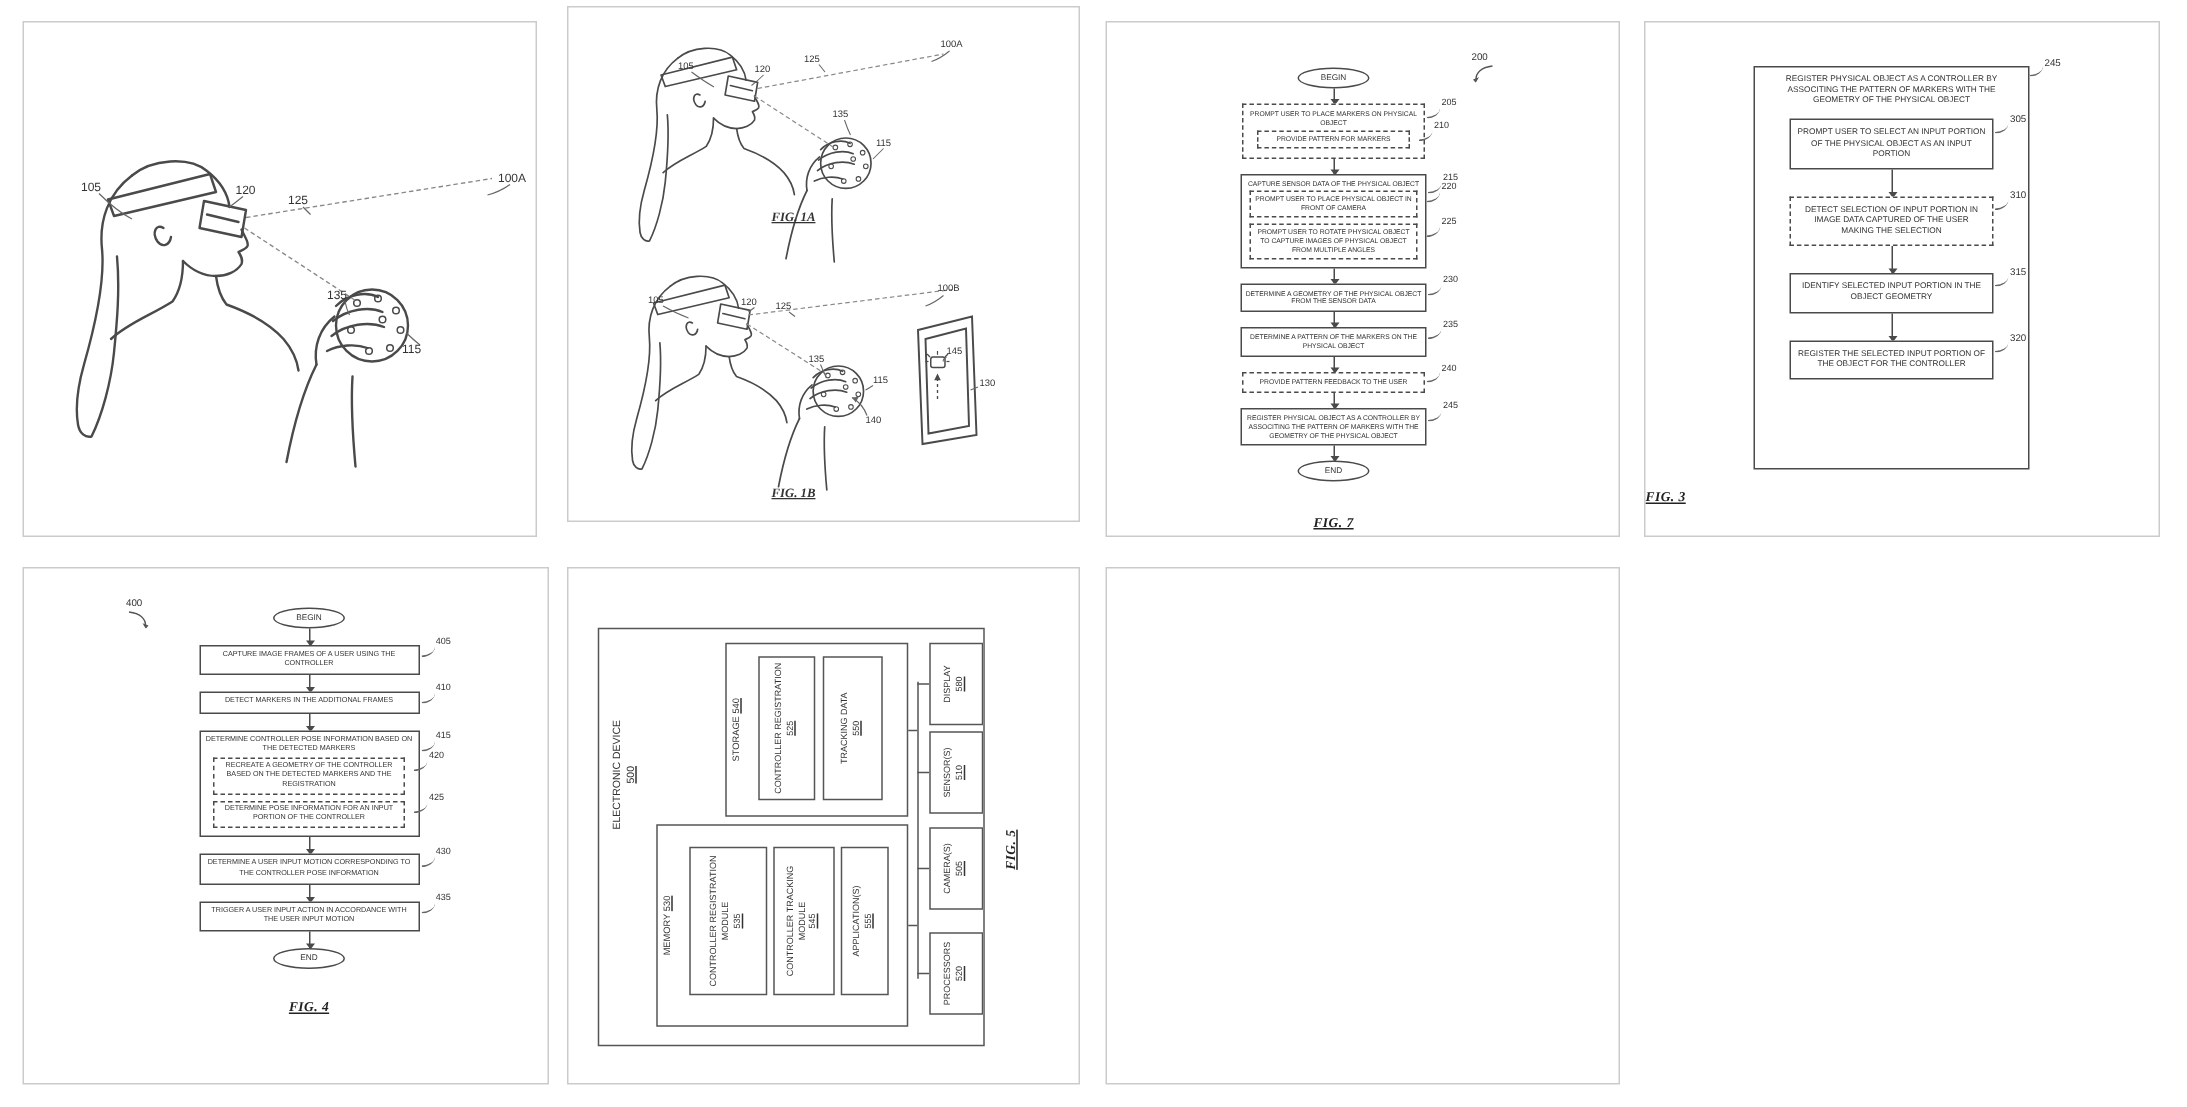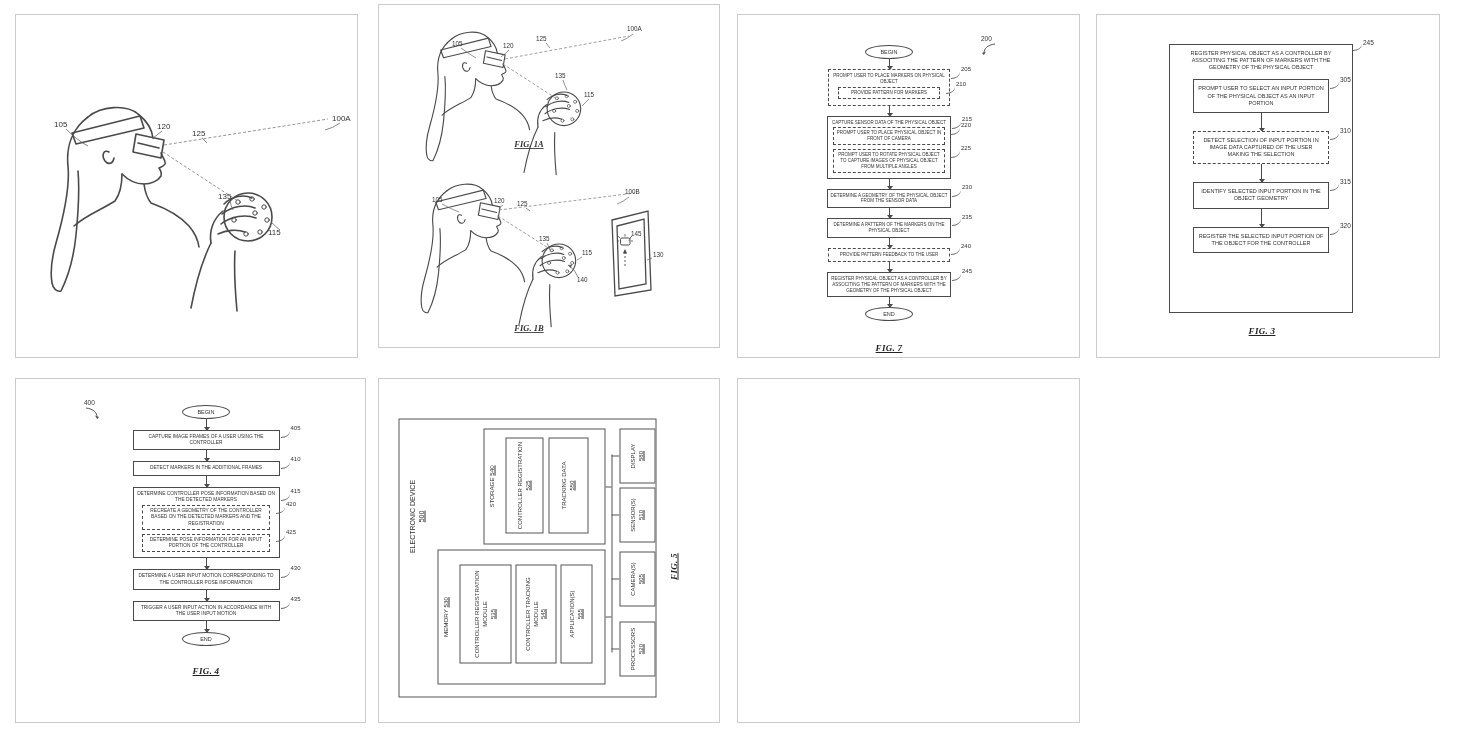--- a/index.html
+++ b/index.html
@@ -289,21 +289,21 @@
     <div class="fcbox">
       <span class="fcref" style="font-size:6.5px">315</span>
       <span>IDENTIFY SELECTED INPUT PORTION IN THE OBJECT GEOMETRY</span>
     </div>
     <div class="fcarrow"></div>
     <div class="fcbox">
       <span class="fcref" style="font-size:6.5px">320</span>
       <span>REGISTER THE SELECTED INPUT PORTION OF THE OBJECT FOR THE CONTROLLER</span>
     </div>
   </div>
-  <div class="figcap" style="position:absolute;left:0;width:330px;text-align:center;top:311px">FIG. 3</div>
+  <div class="figcap" style="position:absolute;left:0;width:330px;top:311px">FIG. 3</div>
 </div>
 
 <div class="panel" id="p5">
   <span class="topref" style="left:68px;top:20px">
     <span>400</span>
     <svg width="16" height="12">
       <path d="M2,1 C10,2 13,6 13,10" stroke="#555" fill="none"></path>
         <path d="M15,10 l-4,-1.5 l2.2,3.6 Z" fill="#555"></path>
     </svg>
   </span>

